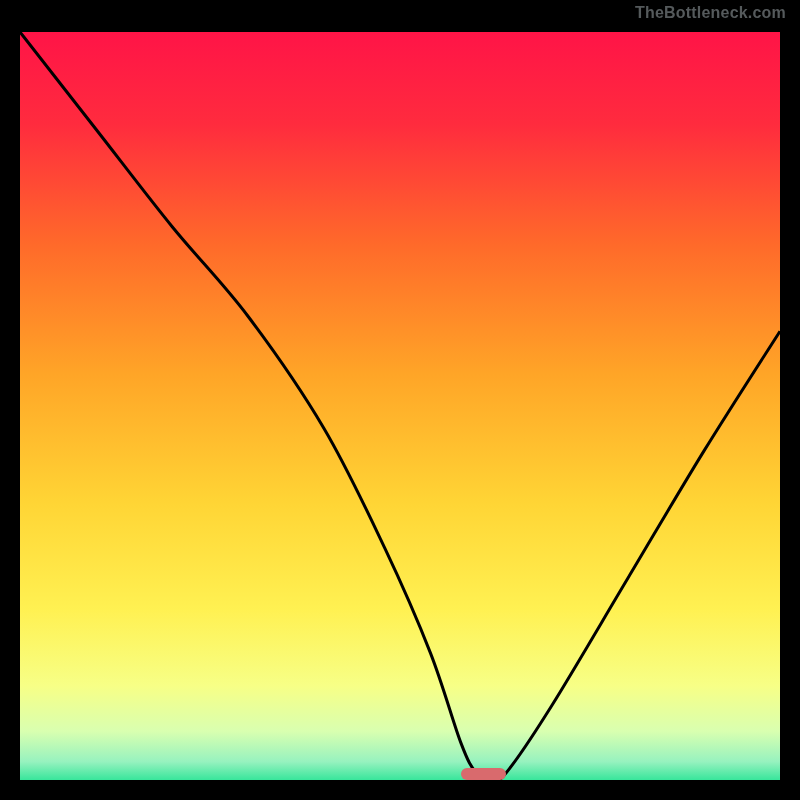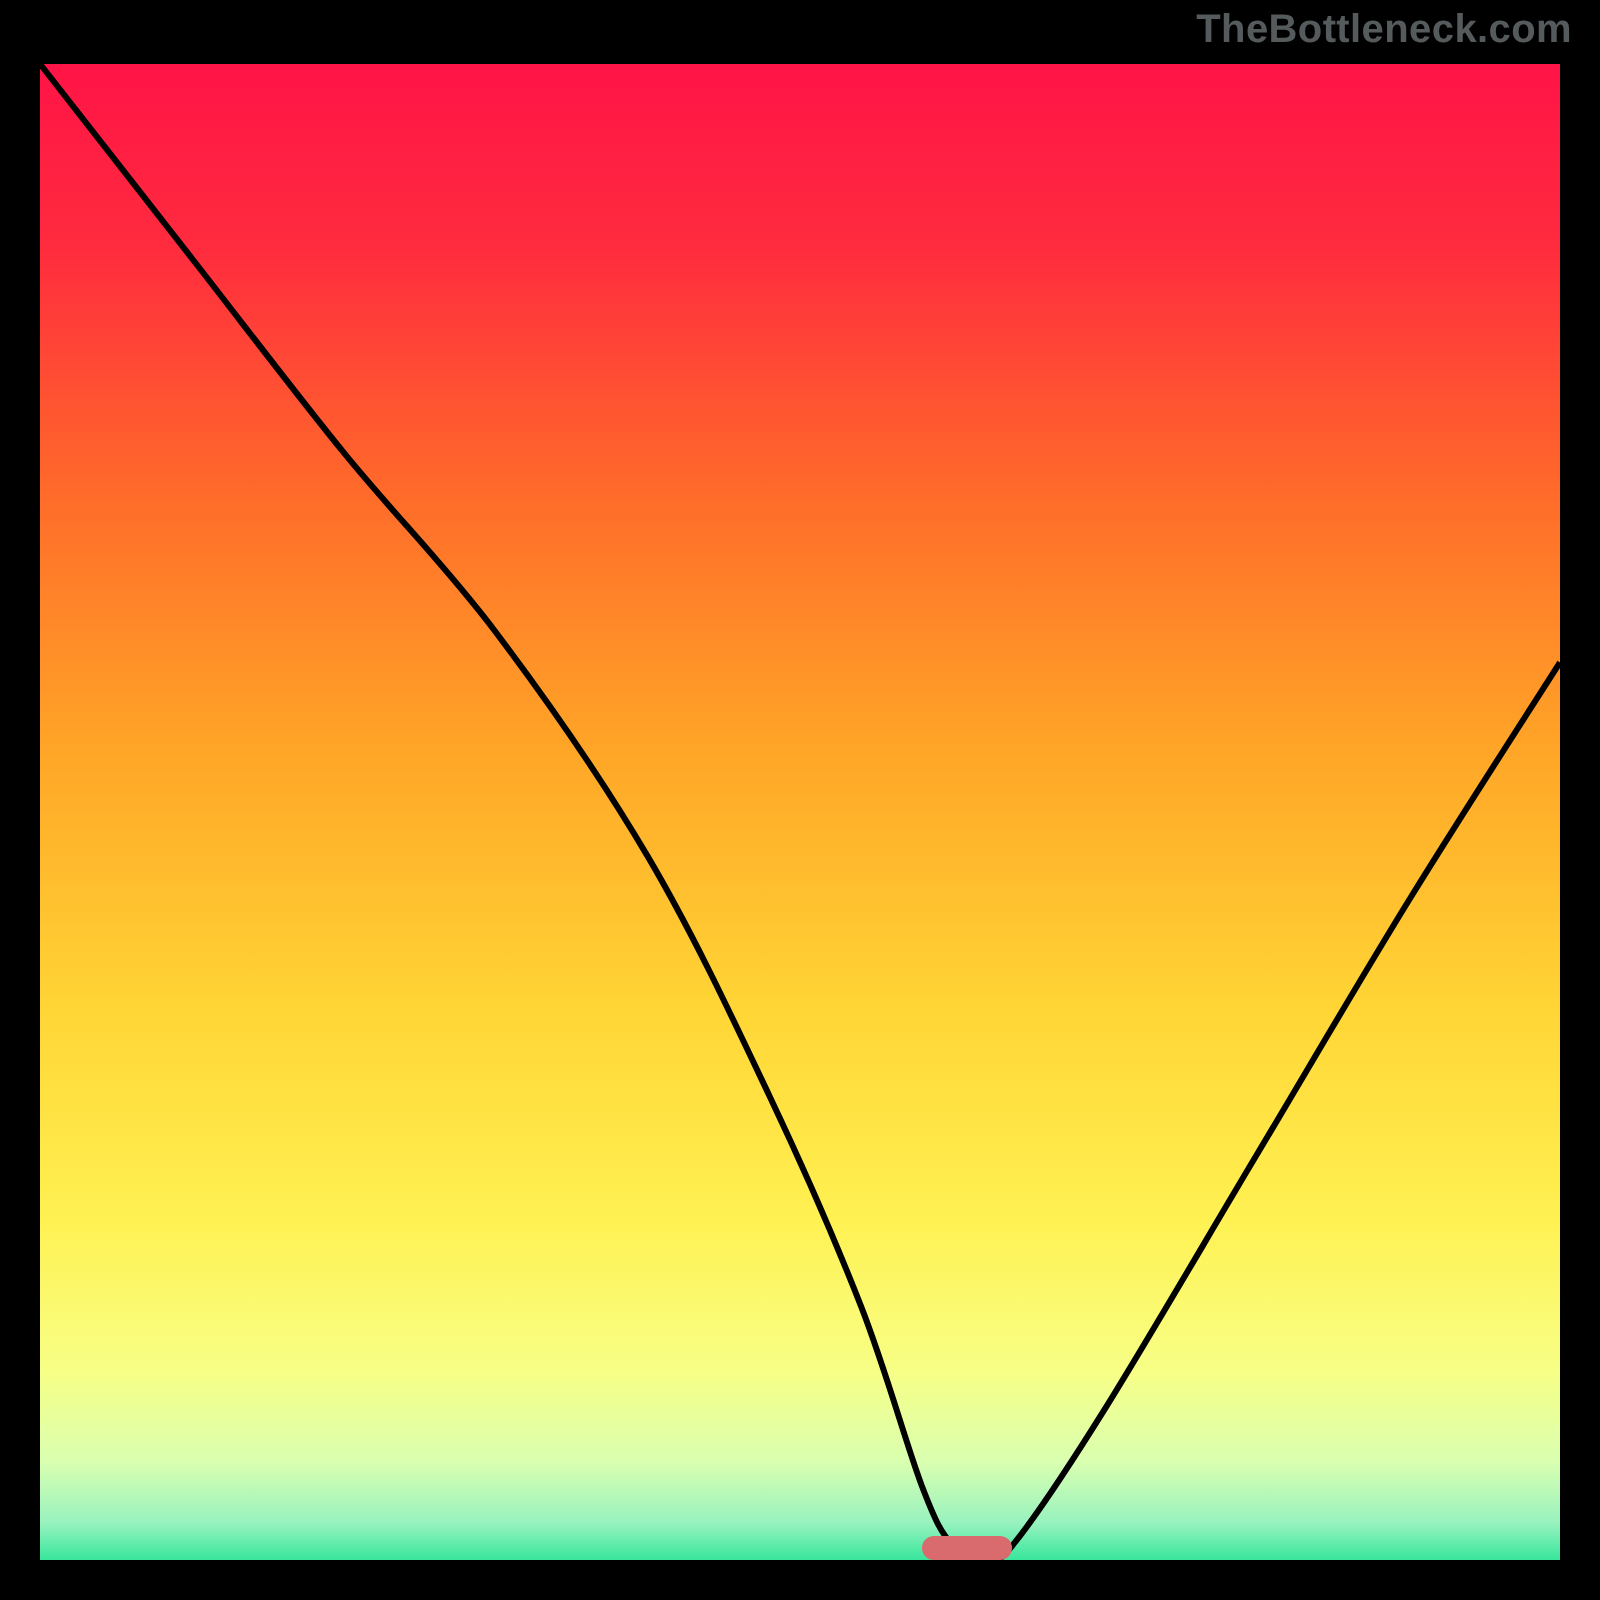--- a/index.html
+++ b/index.html
@@ -14,21 +14,21 @@
   .frame {
     position: relative;
     width: 800px;
     height: 800px;
     background: #000;
   }
   .watermark {
     position: absolute;
     top: 4px;
     right: 14px;
-    font-size: 20px;
+    font-size: 16px;
     font-weight: bold;
     color: #555a5c;
     letter-spacing: 0.2px;
     z-index: 10;
   }
   .plot {
     position: absolute;
     left: 20px;
     top: 32px;
     width: 760px;

